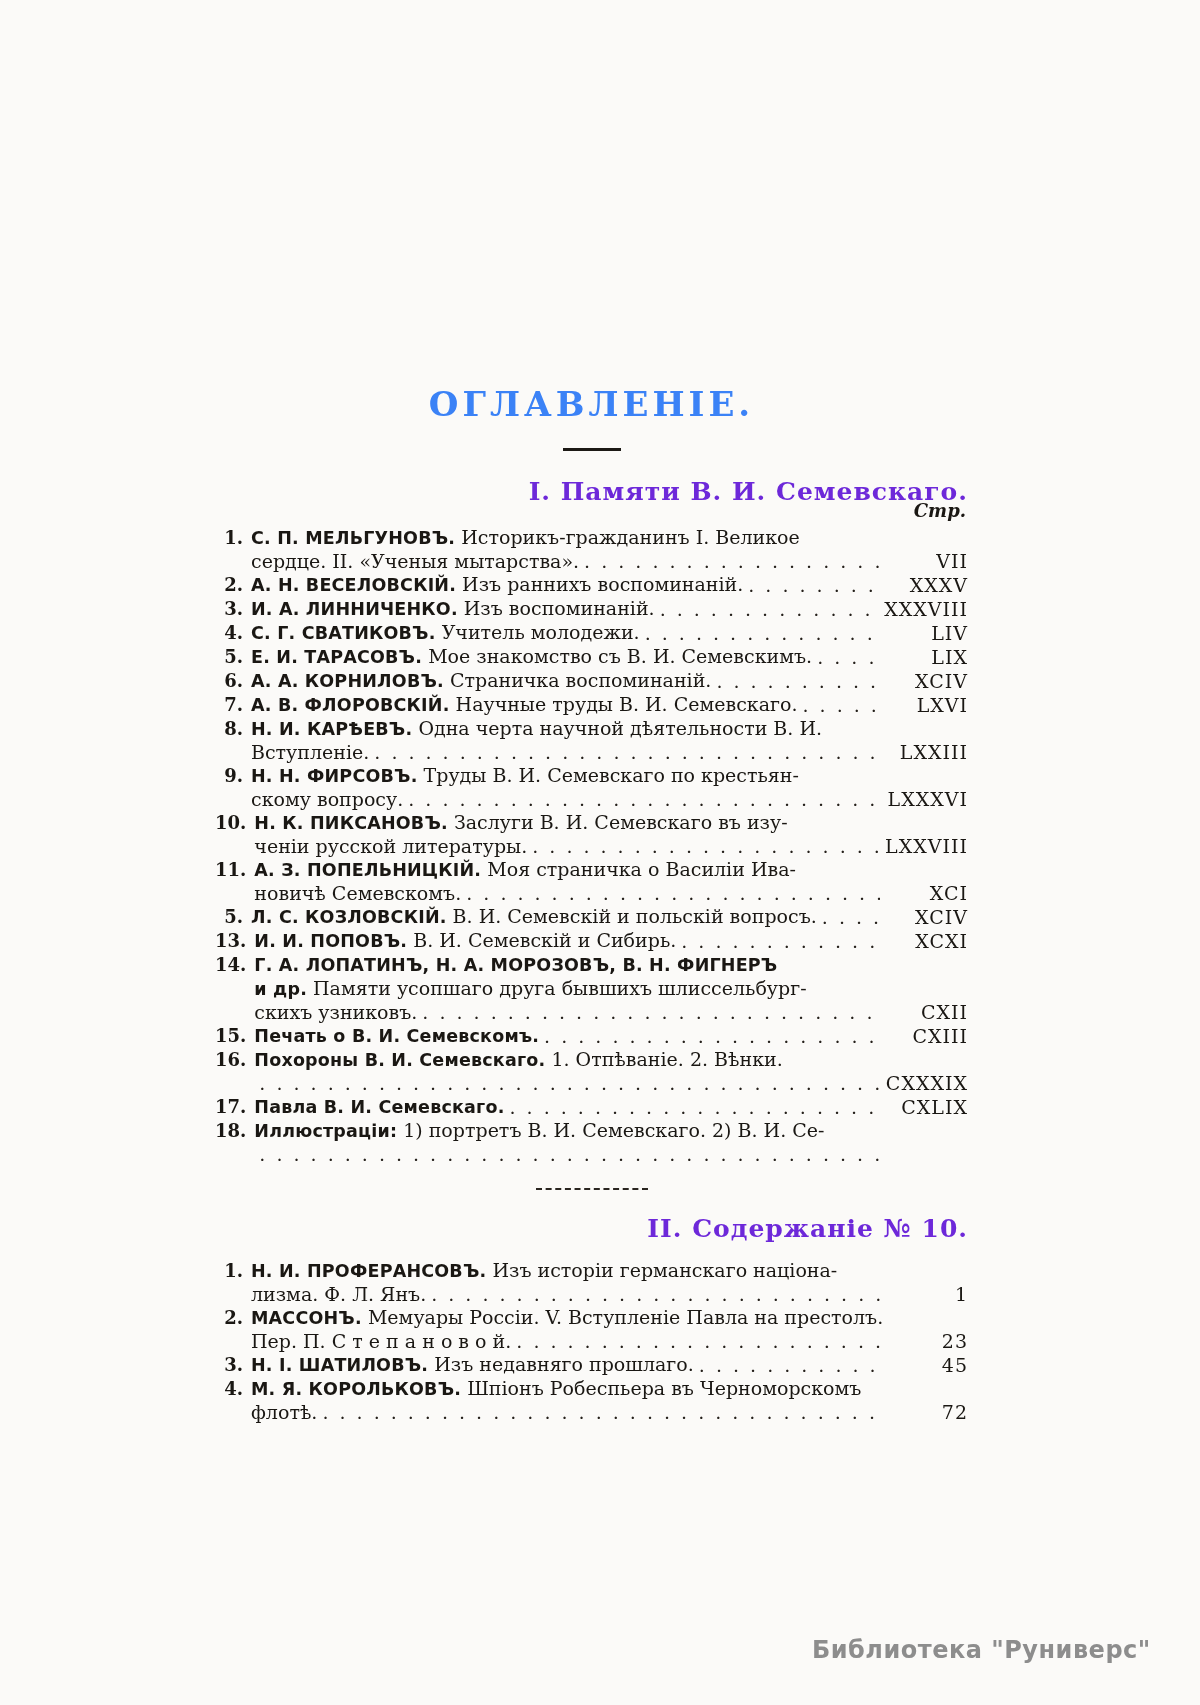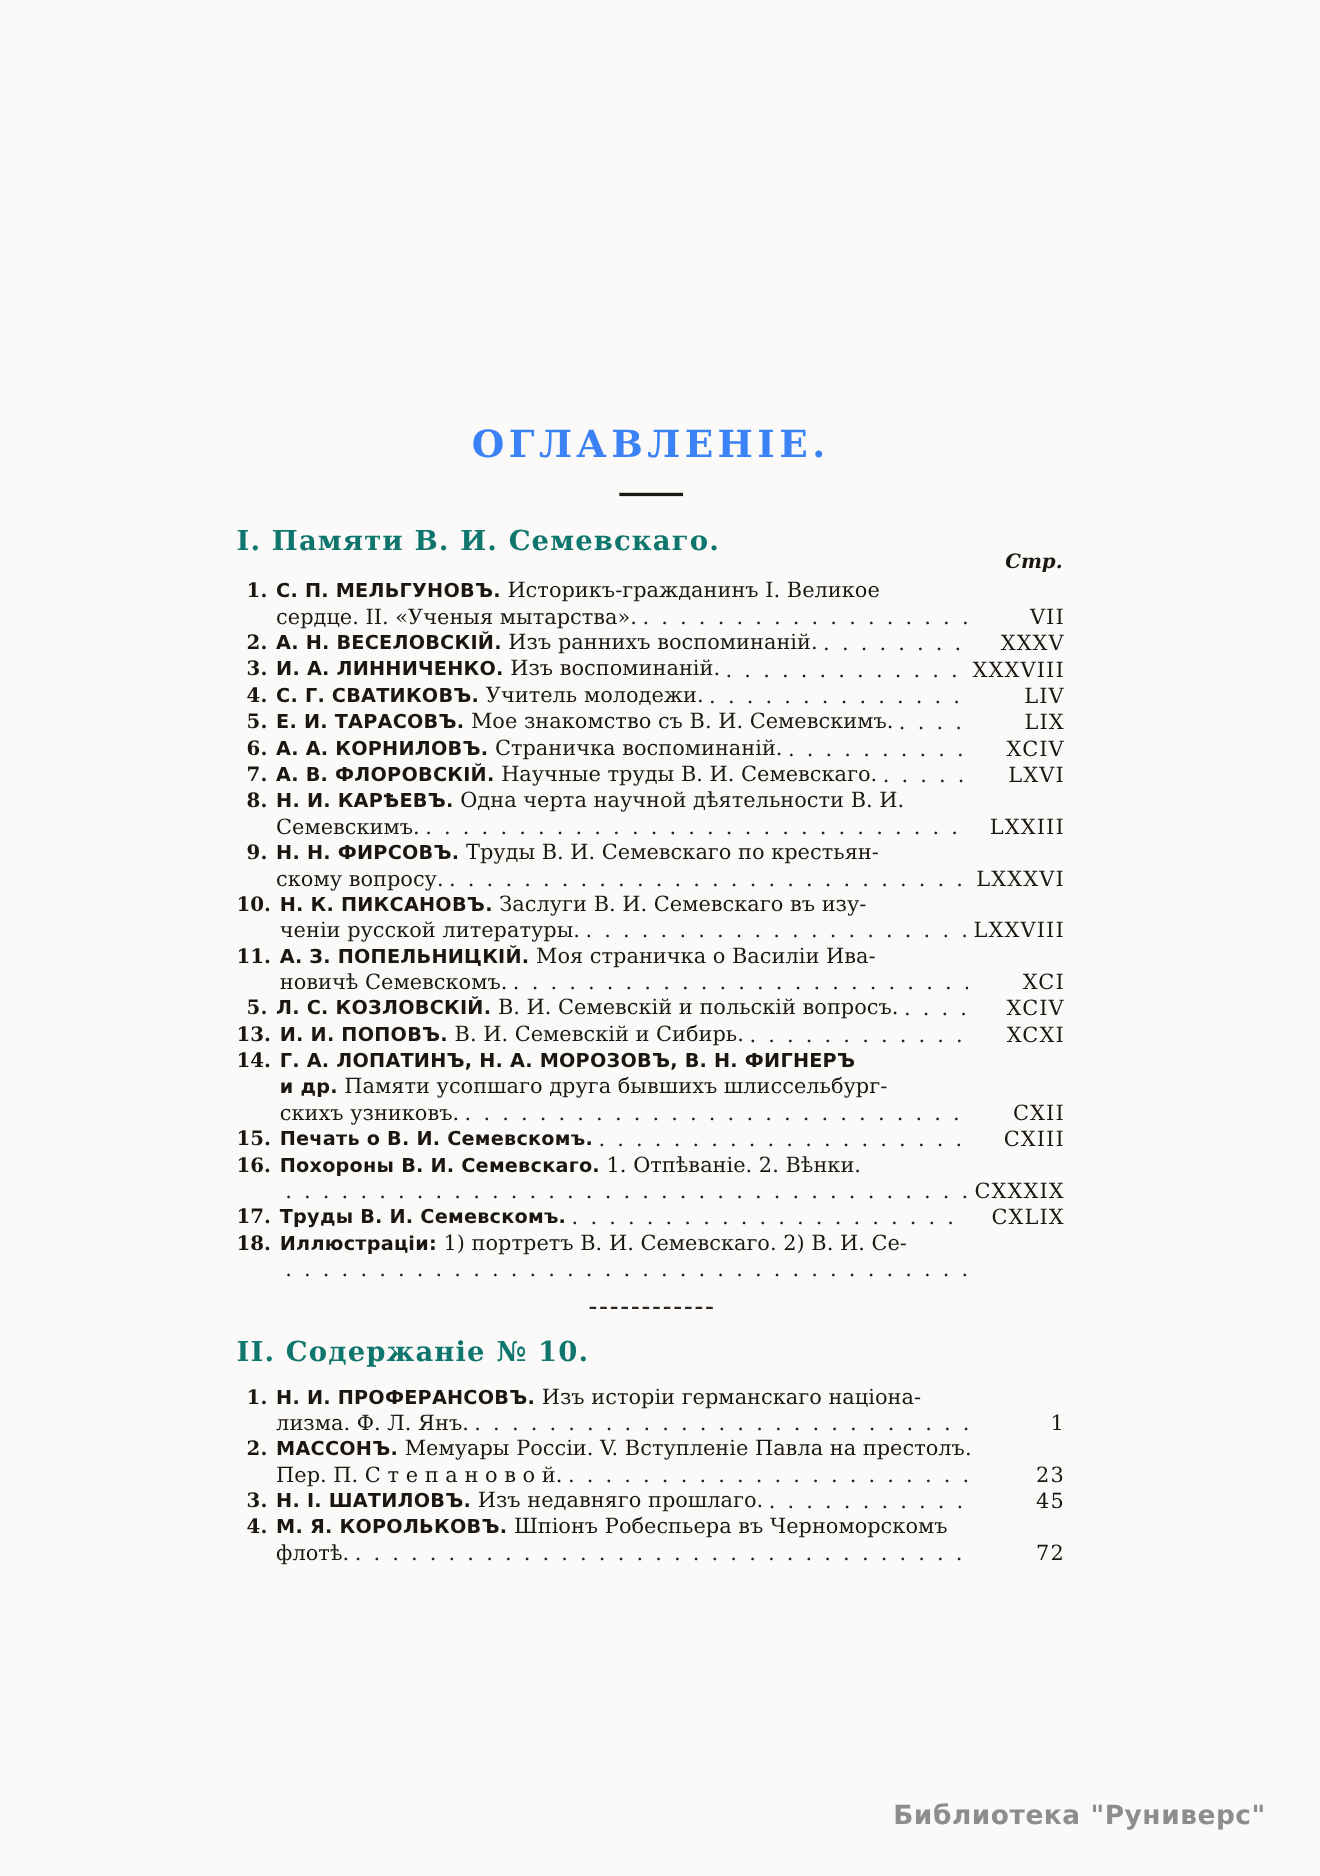--- a/index.html
+++ b/index.html
@@ -17,23 +17,23 @@
     margin:0; text-align:center;
     font-size:34px; font-weight:bold; letter-spacing:4px;
     color:#3b82f6;
   }
   .title-rule {
     width:58px; height:0;
     border-top:3px solid #1c1915;
     margin:24px auto 0 auto;
   }
   .section-heading {
-    margin:26px 0 0 0; text-align:left;
+    margin:26px 0 0 0; text-align:right;
     font-size:25px; font-weight:bold; letter-spacing:1px;
-    color:#0f766e;
+    color:#6d28d9;
   }
   .page-col-header {
     text-align:right; font-style:italic; font-weight:bold;
     font-size:18px; margin-top:-6px; padding-right:2px;
     height:18px;
   }
   .entries { margin-top:8px; }
   .entry { display:flex; align-items:flex-start; }
   .num {
     flex:0 0 36px; text-align:right; padding-right:8px; box-sizing:border-box;
@@ -149,21 +149,21 @@
                 <span class="leader">. . . . . . . . . . . . . . . . . . . . . . . . . . . . . . . . . . . . . . . . . . . . . . . . . . . . . . . . . . . . . . . . . . . . . .</span>
                 <span class="page">LXVI</span>
               </div>
             </div>
           </div>
           <div class="entry">
             <span class="num">8.</span>
             <div class="body">
               <div class="line"><span class="author">Н. И. КАРѢЕВЪ.</span><span class="plain"> Одна черта научной дѣятельности В. И.</span></div>
               <div class="line last">
-                <span class="ltext"><span class="plain">Семевскимъ.</span></span>
+                <span class="ltext"><span class="plain">Вступленіе.</span></span>
                 <span class="leader">. . . . . . . . . . . . . . . . . . . . . . . . . . . . . . . . . . . . . . . . . . . . . . . . . . . . . . . . . . . . . . . . . . . . . .</span>
                 <span class="page">LXXIII</span>
               </div>
             </div>
           </div>
           <div class="entry">
             <span class="num">9.</span>
             <div class="body">
               <div class="line"><span class="author">Н. Н. ФИРСОВЪ.</span><span class="plain"> Труды В. И. Семевскаго по крестьян-</span></div>
               <div class="line last">
@@ -244,21 +244,21 @@
               <div class="line last">
                 <span class="leader">. . . . . . . . . . . . . . . . . . . . . . . . . . . . . . . . . . . . . . . . . . . . . . . . . . . . . . . . . . . . . . . . . . . . . .</span>
                 <span class="page">CXXXIX</span>
               </div>
             </div>
           </div>
           <div class="entry">
             <span class="num">17.</span>
             <div class="body">
               <div class="line last">
-                <span class="ltext"><span class="author">Труды В. И. Семевскомъ.</span></span>
+                <span class="ltext"><span class="author">Павла В. И. Семевскаго.</span></span>
                 <span class="leader">. . . . . . . . . . . . . . . . . . . . . . . . . . . . . . . . . . . . . . . . . . . . . . . . . . . . . . . . . . . . . . . . . . . . . .</span>
                 <span class="page">CXLIX</span>
               </div>
             </div>
           </div>
           <div class="entry">
             <span class="num">18.</span>
             <div class="body">
               <div class="line"><span class="author">Иллюстраціи:</span><span class="plain"> 1) портретъ В. И. Семевскаго. 2) В. И. Се-</span></div>
               <div class="line last">

